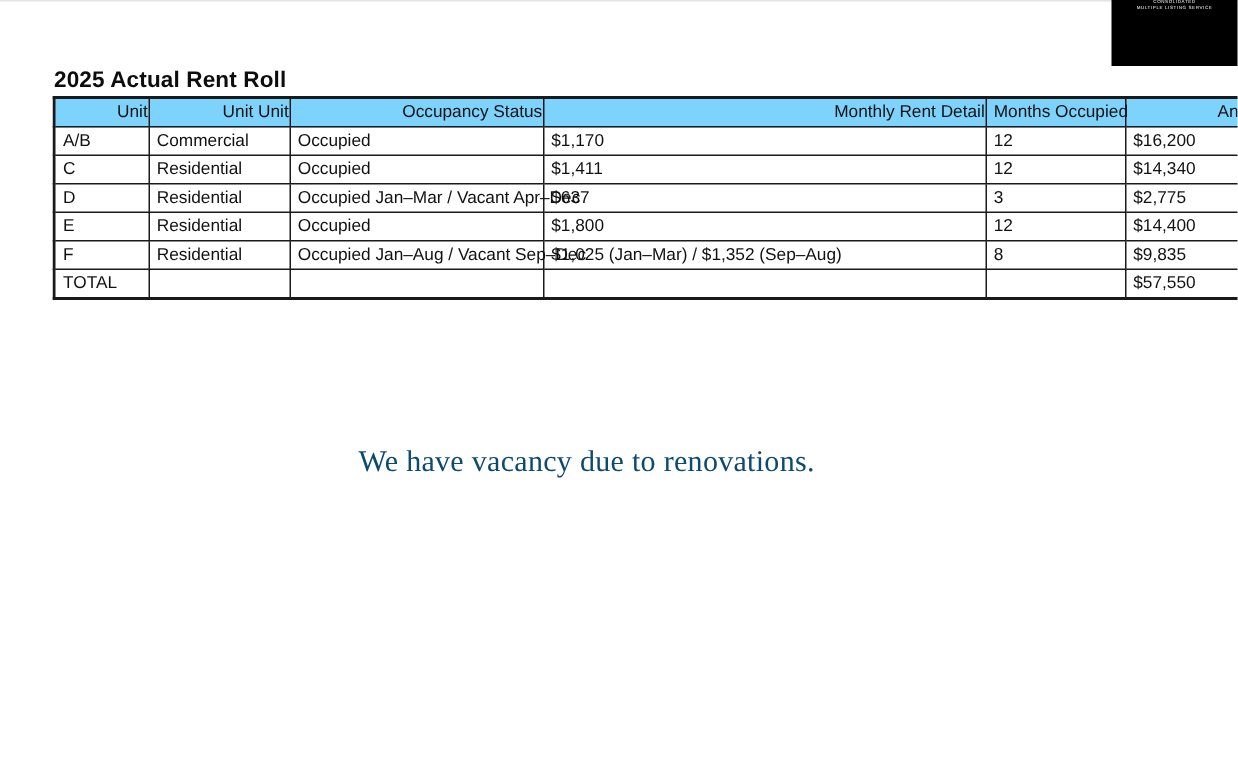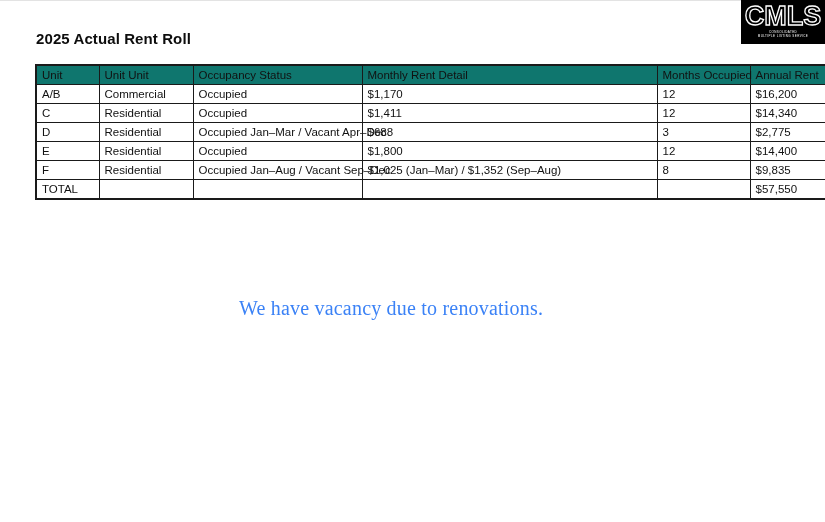--- a/index.html
+++ b/index.html
@@ -50,21 +50,21 @@
     color: #ffffff;
     font-size: 3px;
     line-height: 4px;
     letter-spacing: 0.4px;
     white-space: nowrap;
   }
   
   .title {
     position: absolute;
     left: 36px;
-    top: 30px;
+    top: 45px;
     margin: 0;
     font-size: 15px;
     font-weight: bold;
     color: #0d0d0d;
     letter-spacing: 0.1px;
   }
   
   .table-clip {
     position: absolute;
     left: 35px;
@@ -86,48 +86,48 @@
     text-align: left;
     vertical-align: middle;
     height: 18px;
     line-height: 18px;
     padding: 0 0 0 5px;
     white-space: nowrap;
     overflow: visible;
     color: #111;
   }
   .rent-table thead th {
-    background: #0f766e;
+    background: #7dd3fc;
+    text-align: right;
   }
   col.c-unit   { width: 63px; }
   col.c-type   { width: 94px; }
   col.c-status { width: 169px; }
   col.c-detail { width: 295px; }
   col.c-months { width: 93px; }
   col.c-annual { width: 126px; }
   
   .note {
     position: absolute;
     left: 239px;
     top: 297px;
     margin: 0;
     font-family: "Liberation Serif", "DejaVu Serif", serif;
     font-size: 20px;
-    color: #3b82f6;
+    color: #0c4a6e;
     letter-spacing: 0.2px;
     white-space: nowrap;
   }
 </style>
 </head>
 <body>
 
 <div class="top-line"></div>
 
 <div class="logo">
-  <div class="logo-text">CMLS</div>
   <div class="logo-sub">
     <div>CONSOLIDATED</div>
     <div>MULTIPLE LISTING SERVICE</div>
   </div>
 </div>
 
 <h1 class="title">2025 Actual Rent Roll</h1>
 
 <div class="table-clip">
   <table class="rent-table">
@@ -163,21 +163,21 @@
         <td>Residential</td>
         <td>Occupied</td>
         <td>$1,411</td>
         <td>12</td>
         <td>$14,340</td>
       </tr>
       <tr>
         <td>D</td>
         <td>Residential</td>
         <td>Occupied Jan–Mar / Vacant Apr–Dec</td>
-        <td>$688</td>
+        <td>$637</td>
         <td>3</td>
         <td>$2,775</td>
       </tr>
       <tr>
         <td>E</td>
         <td>Residential</td>
         <td>Occupied</td>
         <td>$1,800</td>
         <td>12</td>
         <td>$14,400</td>

